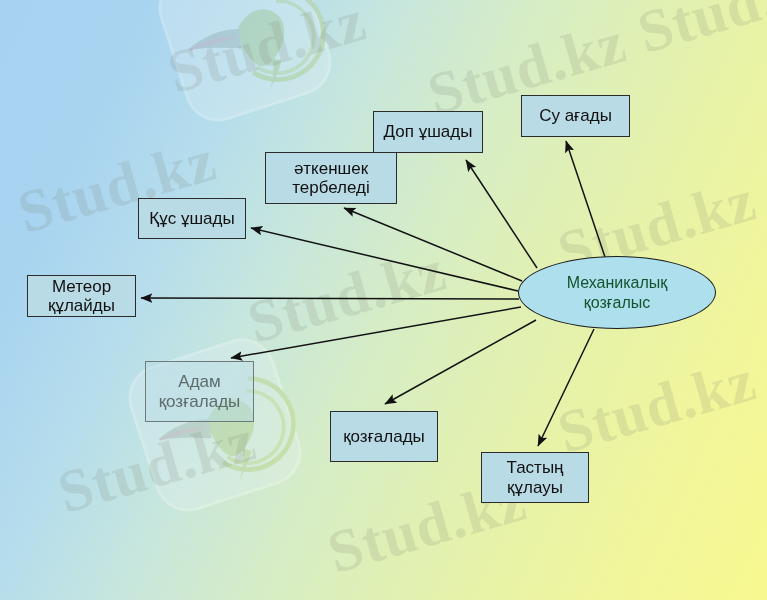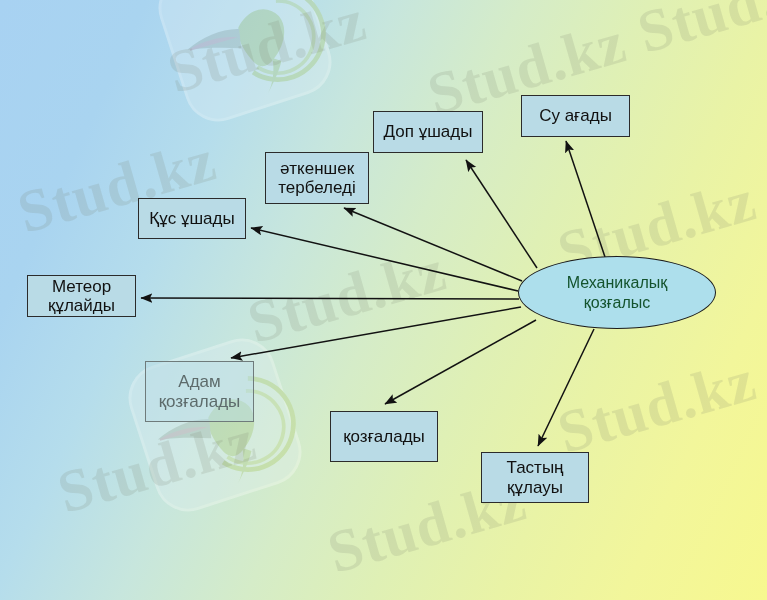--- a/index.html
+++ b/index.html
@@ -168,21 +168,21 @@
       <div>Су ағады</div>
     </div>
   </div>
 
   <div class="node" style="left:373px; top:111px; width:110px; height:42px;justify-content:center;">
     <div class="lines">
       <div>Доп ұшады</div>
     </div>
   </div>
 
-  <div class="node" style="left:265px; top:152px; width:104px; height:52px;">
+  <div class="node" style="left:265px; top:152px; width:132px; height:52px;">
     <div class="lines">
       <div>әткеншек</div>
       <div>тербеледі</div>
     </div>
   </div>
 
   <div class="node" style="left:138px; top:198px; width:108px; height:41px;">
     <div class="lines">
       <div>Құс ұшады</div>
     </div>

